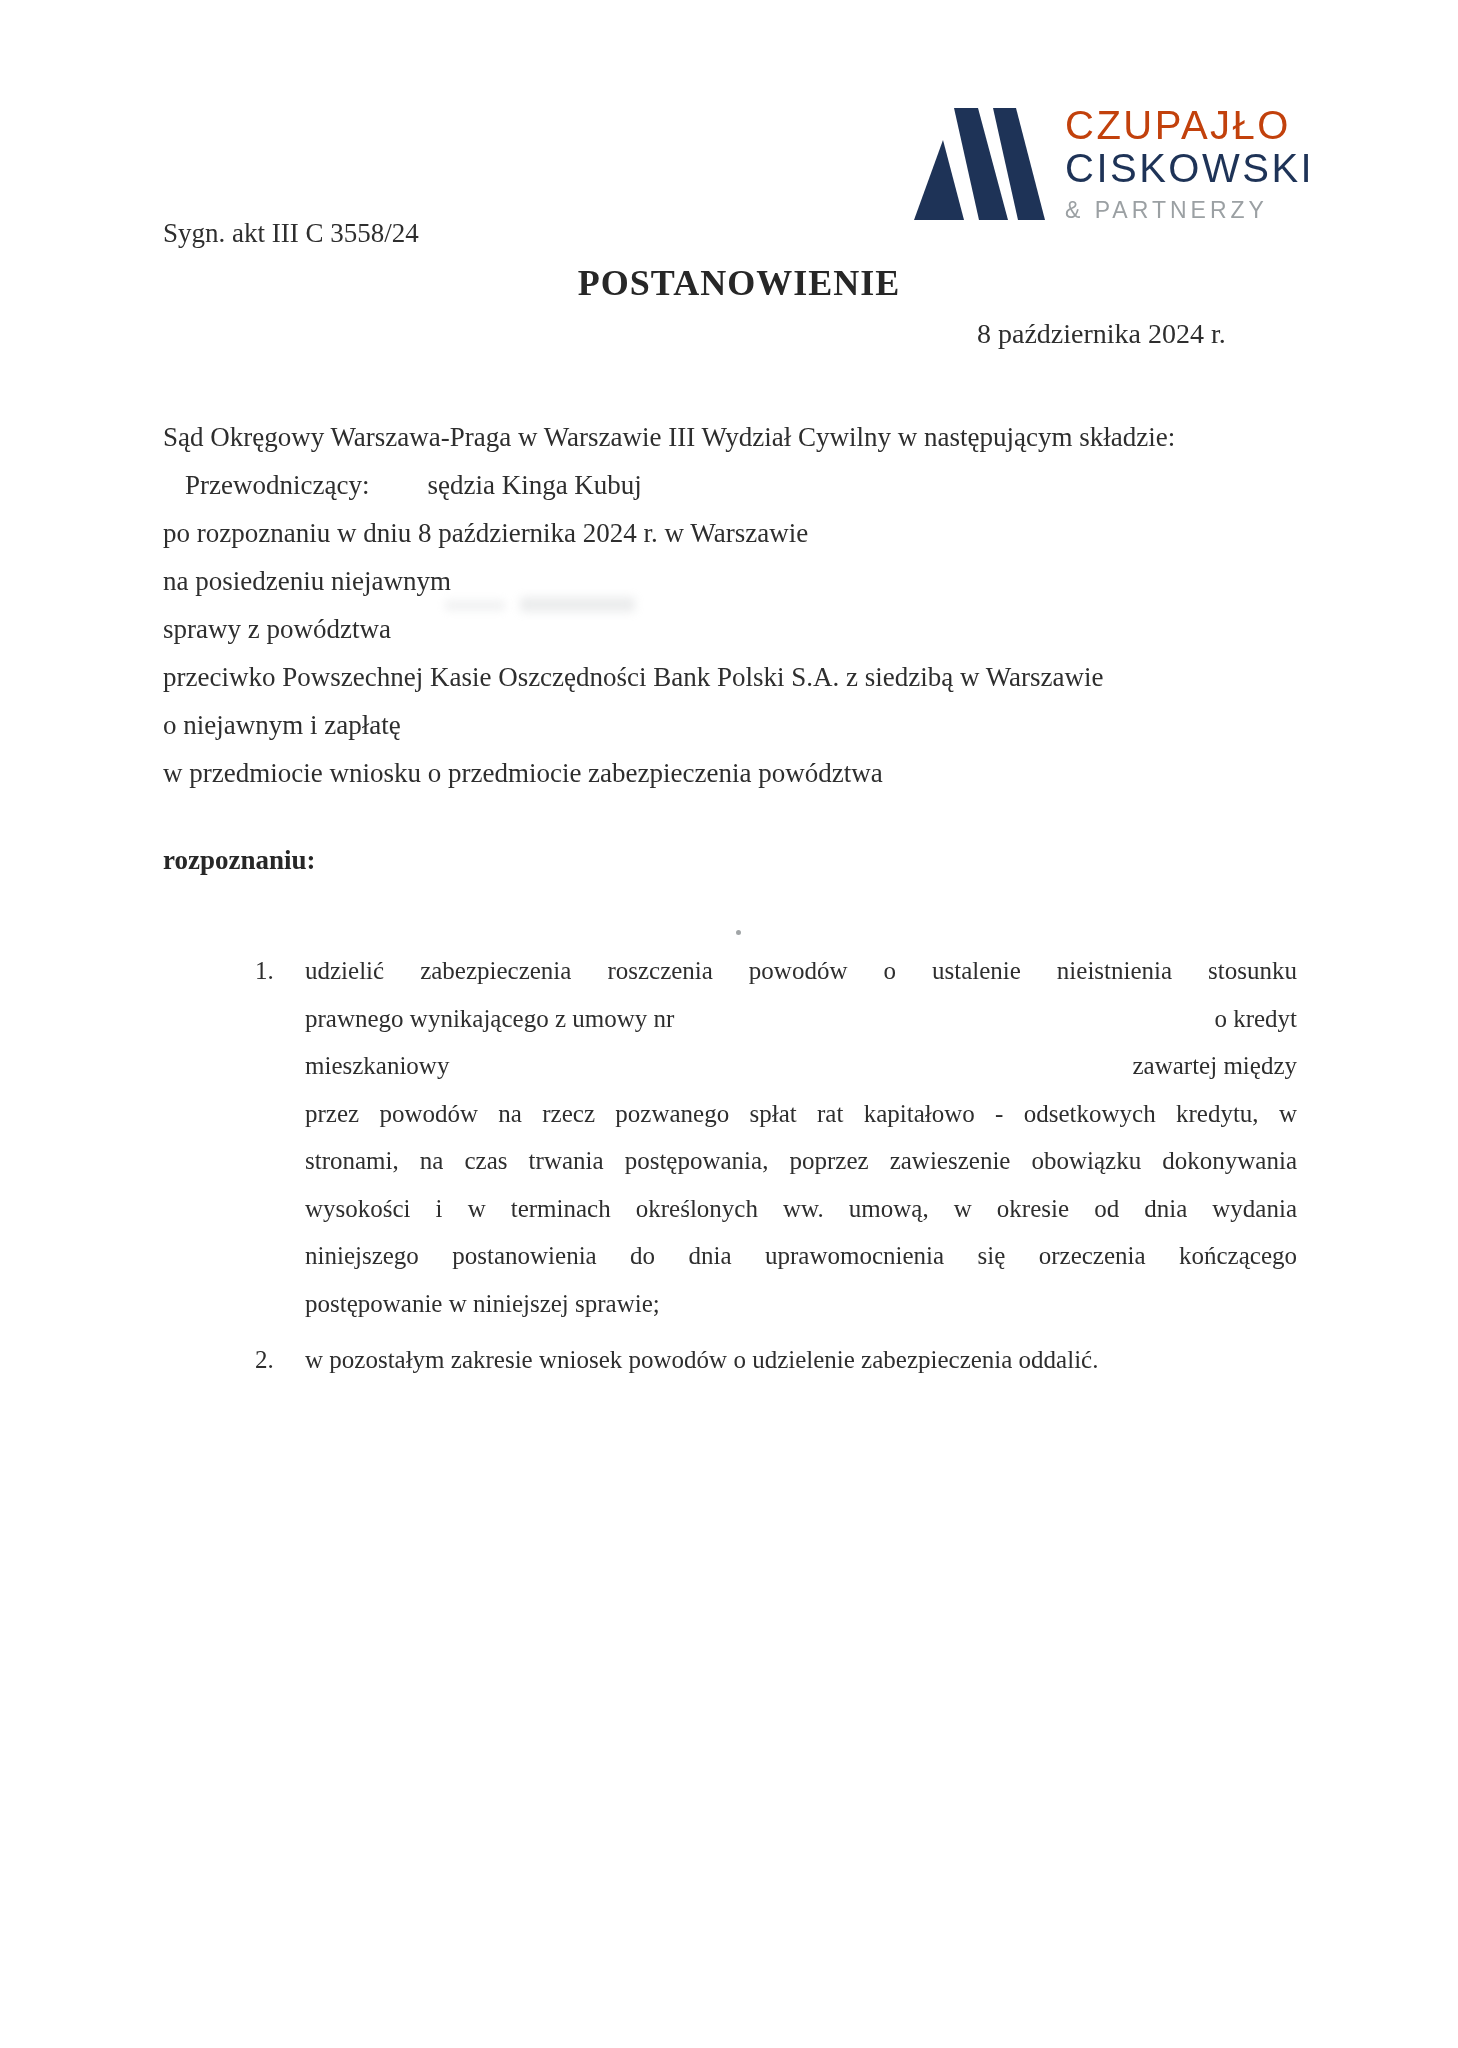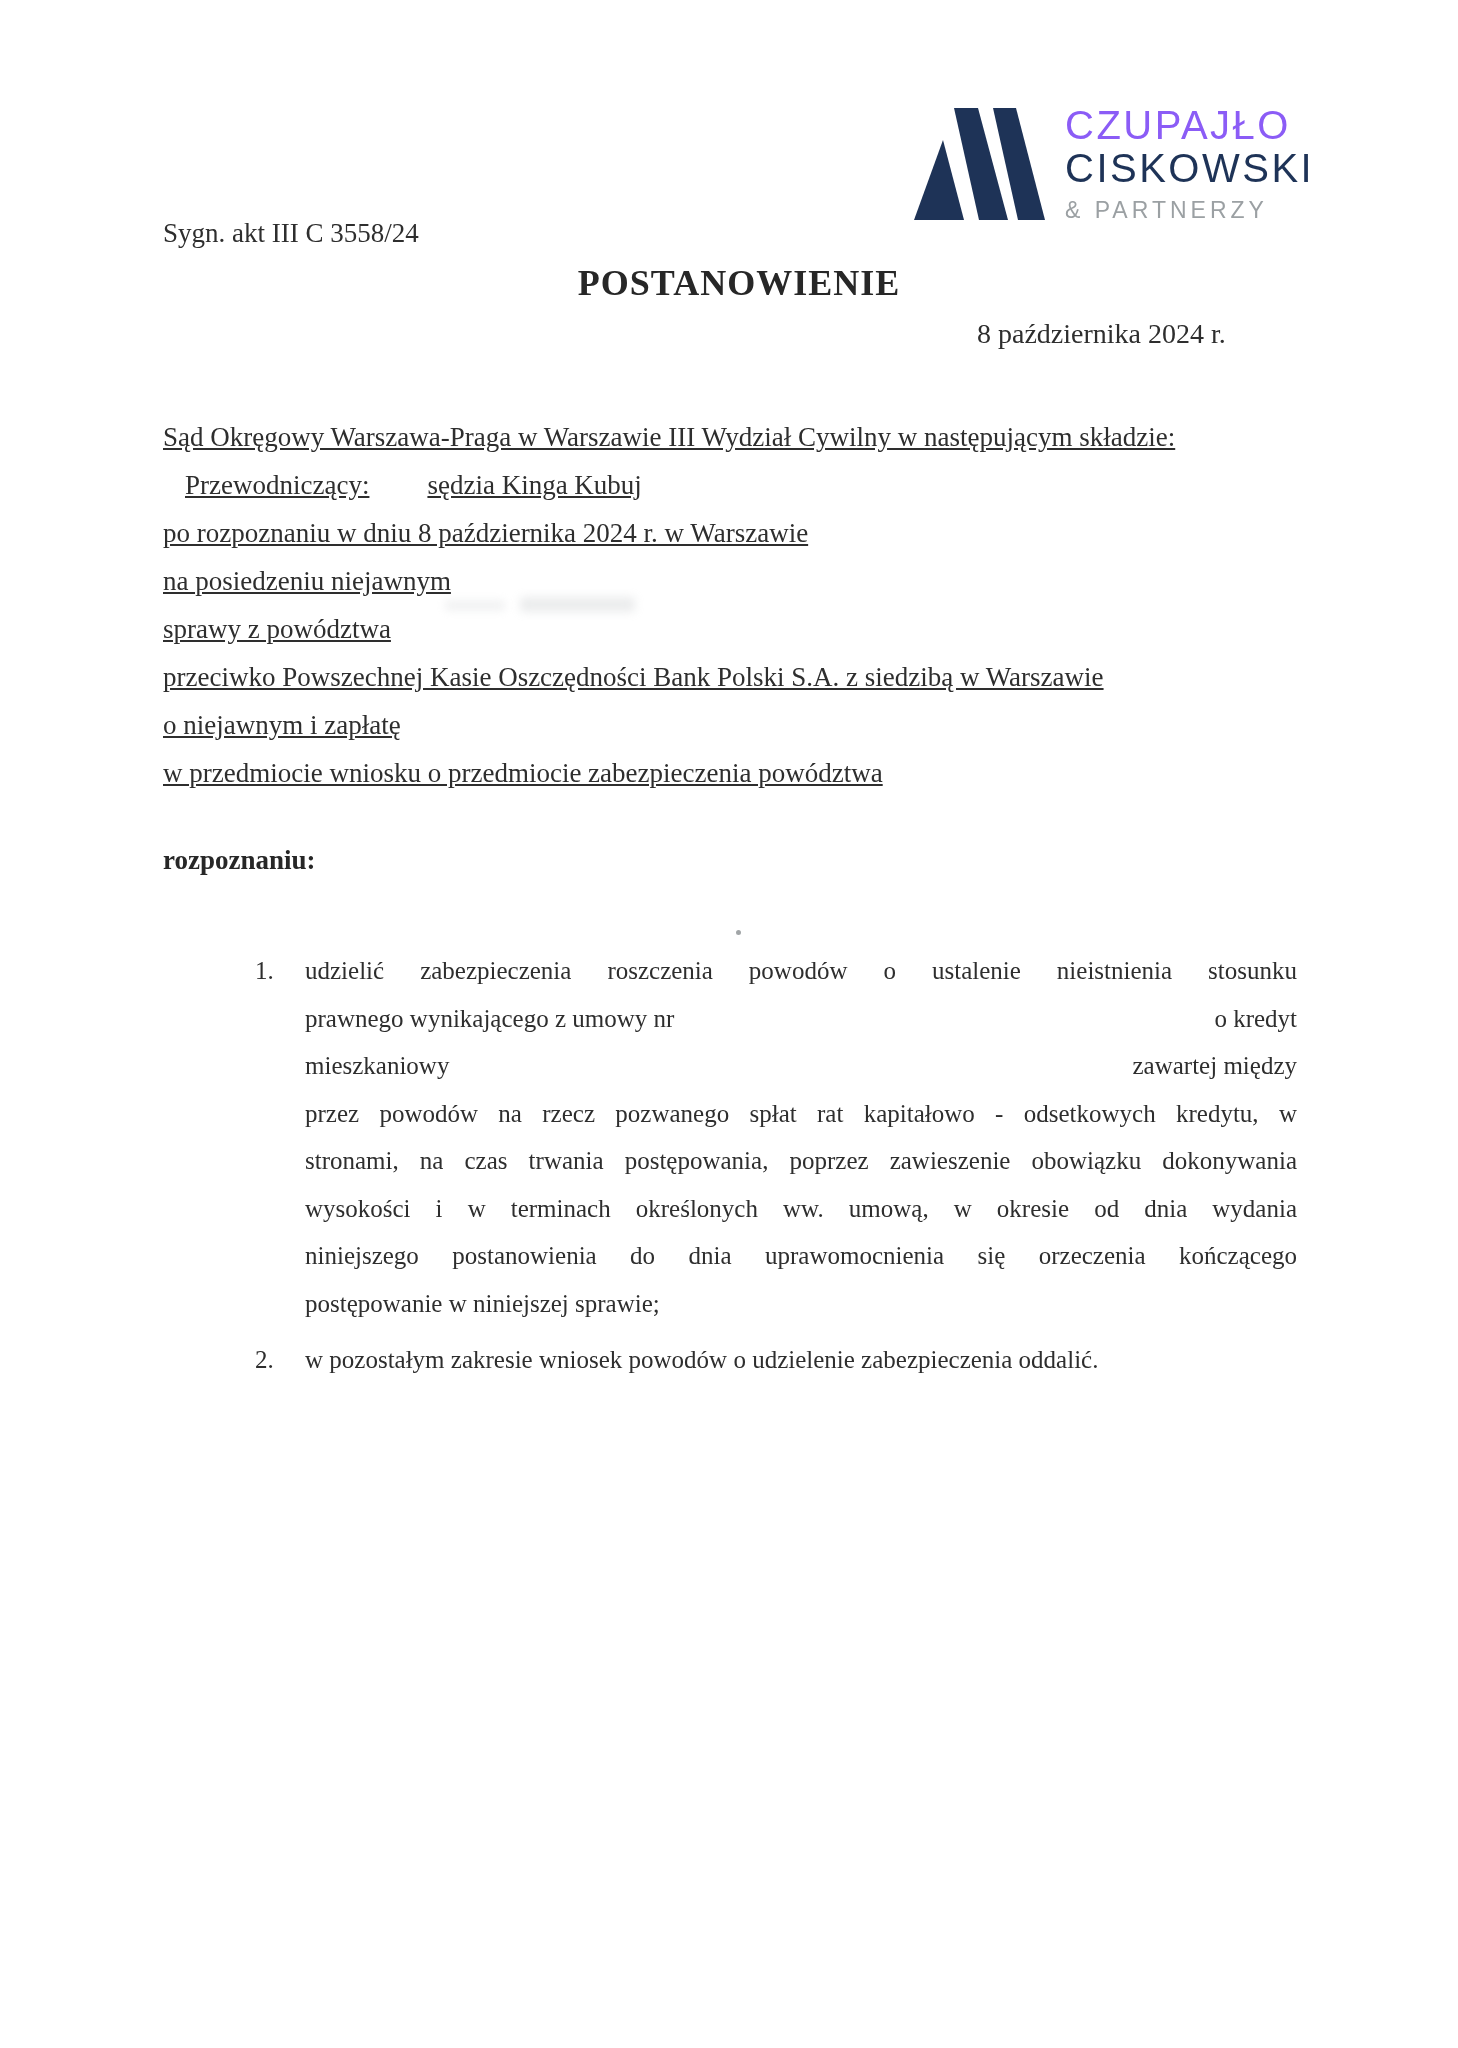--- a/index.html
+++ b/index.html
@@ -18,21 +18,21 @@
   .logo{left:913px;top:104px;display:flex;align-items:flex-start;}
   .logo-mark{width:132px;height:114px;margin-top:4px;}
   .logo-text{margin-left:20px;display:flex;flex-direction:column;}
   .logo-line{font-family:"Liberation Sans", sans-serif;font-size:40px;line-height:43px;letter-spacing:2.5px;font-weight:400;}
   .logo-partners{font-family:"Liberation Sans", sans-serif;font-size:23px;letter-spacing:4px;margin-top:7px;font-weight:400;}
 
   .doc-title{left:163px;right:143px;top:262px;text-align:center;font-size:36px;font-weight:bold;letter-spacing:1px;color:#272727;}
   .doc-date{left:977px;top:318px;font-size:28px;}
 
   
-  .intro{left:163px;top:413px;width:1134px;font-size:27px;text-decoration:underline;}
+  .intro{left:163px;top:413px;width:1134px;font-size:27px;}
   .intro .line{height:48px;line-height:48px;white-space:nowrap;}
   .presiding{padding-left:22px;}
   .presiding .label{margin-right:58px;}
 
   .ruling-heading{left:163px;top:845px;font-size:27px;font-weight:bold;color:#272727;}
 
   
   .decision{left:255px;top:947px;width:1042px;font-size:25px;}
   .item{display:flex;margin-bottom:9px;}
   .num{width:50px;flex:0 0 50px;line-height:47.5px;}
@@ -52,21 +52,21 @@
 
 <div class="abs case-number">Sygn. akt III C 3558/24</div>
 
 <div class="abs logo">
   <svg class="logo-mark" viewBox="0 0 132 114" xmlns="http://www.w3.org/2000/svg">
     <polygon points="30,32 51,112 1,112" fill="#1e3357"></polygon>
     <polygon points="41,0 65,0 95,112 66,112" fill="#1e3357"></polygon>
     <polygon points="80,0 103,0 132,112 105,112" fill="#1e3357"></polygon>
   </svg>
   <div class="logo-text">
-    <span class="logo-line" style="color:#8b5cf6">CZUPAJŁO</span>
+    <span class="logo-line" style="color:#c2410c">CZUPAJŁO</span>
     <span class="logo-line" style="color:#1e3357">CISKOWSKI</span>
     <span class="logo-partners" style="color:#9ba0a3">&amp; PARTNERZY</span>
   </div>
 </div>
 
 <div class="abs doc-title">POSTANOWIENIE</div>
 <div class="abs doc-date">8 października 2024 r.</div>
 
 <div class="abs intro">
   <div class="line">Sąd Okręgowy Warszawa-Praga w Warszawie III Wydział Cywilny w następującym składzie:</div>

